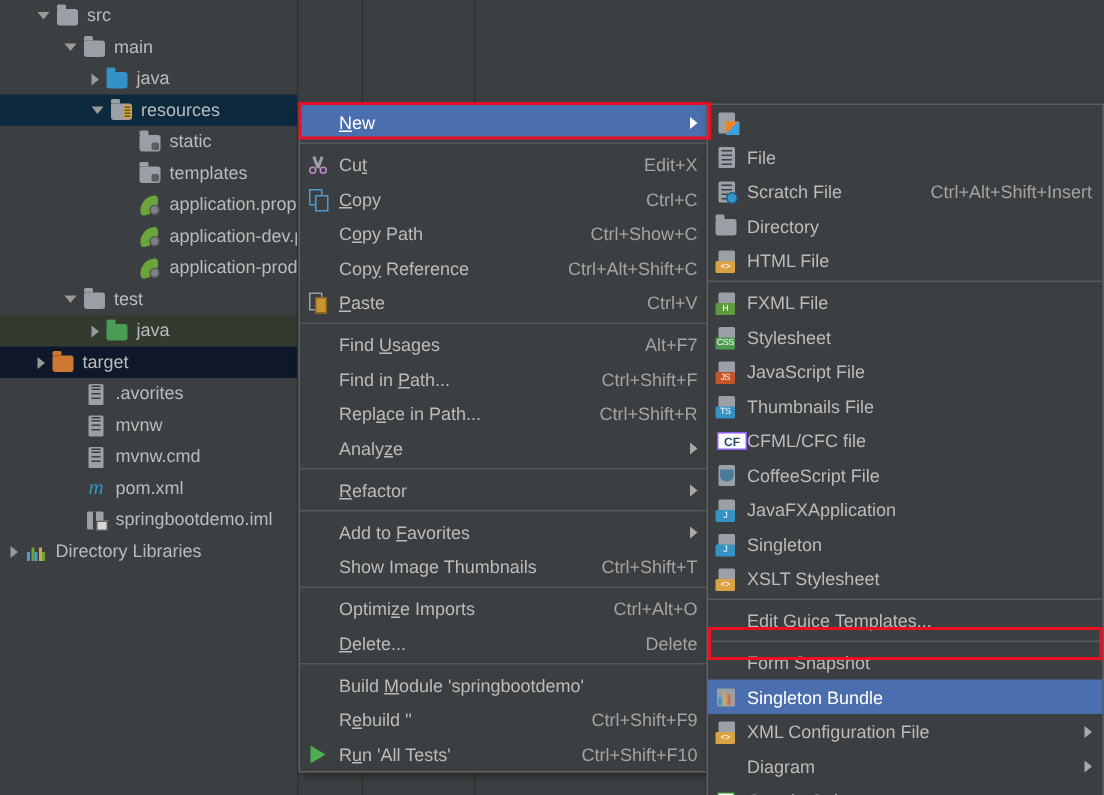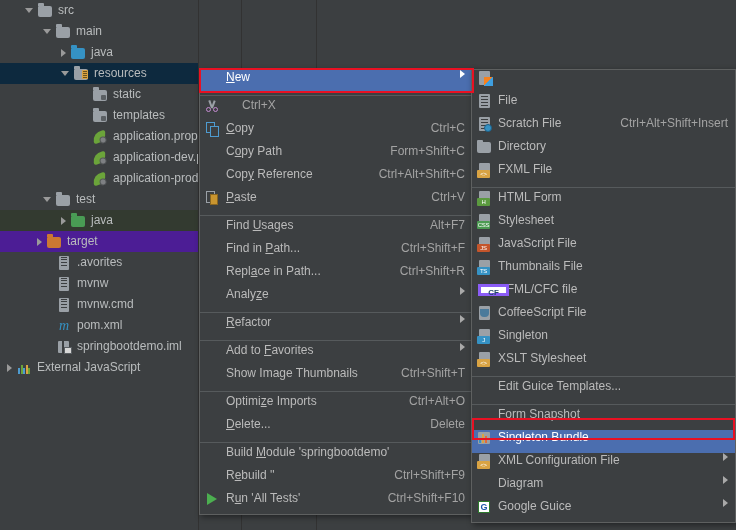--- a/index.html
+++ b/index.html
@@ -28,21 +28,21 @@
     position: relative;
     height: 21px;
     line-height: 21px;
     white-space: nowrap;
     display: flex;
     align-items: center;
     padding-left: 0;
   }
   .tree-row.sel-blue   { background: #0d293e; }
   .tree-row.sel-green  { background: #333a30; }
-  .tree-row.sel-gray   { background: #4c1d95; padding-left: 12px; }
+  .tree-row.sel-gray   { background: #0f172a; }
   .arrow {
     display: inline-block;
     width: 0; height: 0;
     margin-right: 4px;
     flex: 0 0 auto;
   }
   .arrow.down {
     border-left: 4.5px solid transparent;
     border-right: 4.5px solid transparent;
     border-top: 5.5px solid #9a9a9a;
@@ -164,20 +164,21 @@
     padding: 0;
     box-sizing: border-box;
   }
   #context-menu { left: 199px; top: 69px; width: 274px; }
   #new-submenu  { left: 471px; top: 69px; width: 265px; }
 
   .mi {
     position: relative;
     height: 23px;
     display: flex;
+    align-items: center;
     padding: 0 7px 0 0;
     white-space: nowrap;
     box-sizing: border-box;
   }
   .mi.h { background: #4b6eaf; }
   .mi.h .mtext, .mi.h .mshort { color: #ffffff; }
   .mi-icon {
     width: 16px; height: 16px;
     margin: 0 6px 0 4px;
     flex: 0 0 auto;
@@ -226,22 +227,22 @@
   .kot {
     position: absolute; right: -1px; bottom: 0px; width: 9px; height: 9px;
     background: linear-gradient(135deg,#f58220 0%, #f58220 45%, #3f9fe0 46%, #3f9fe0 100%);
   }
   .clock {
     position: absolute; right: 0px; bottom: 0px;
     width: 8px; height: 8px; border-radius: 50%;
     background: #3592c4; border: 1px solid #1c5f86; box-sizing: border-box;
   }
   .cfbox {
-    position: absolute; left: 2px; top: 2px; width: 31px; height: 12px;
-    background: #ffffff; border: 3px solid #8b5cf6;
+    position: absolute; left: 2px; top: 2px; width: 20px; height: 12px;
+    background: #ffffff; border: 1px solid #8b5cf6;
     color: #23476b; font-size: 8px; font-weight: bold; line-height: 12px;
     text-align: center; box-sizing: border-box;
   }
   .coffee {
     position: absolute; left: 4px; top: 4px; width: 9px; height: 8px;
     background: #4a7a9b; border-radius: 0 0 4px 4px;
   }
   .gicon {
     position: absolute; left: 2px; top: 2px; width: 12px; height: 12px;
     background: #ffffff; border: 1px solid #2d7a2d; box-sizing: border-box;
@@ -450,53 +451,54 @@
       <span class="arrow right"></span>
       <span class="ticon">
         <span class="libs">
           <b style="left:0px;height:6px;background:#4e9bd0"></b>
           <b style="left:2.5px;height:9px;background:#6ba43a"></b>
           <b style="left:5px;height:6px;background:#4e9bd0"></b>
           <b style="left:7.5px;height:9px;background:#d9a343"></b>
           <b style="left:10px;height:6px;background:#6ba43a"></b>
         </span>
       </span>
-      <span class="tlabel">External JavaScript</span>
+      <span class="tlabel">Directory Libraries</span>
     </div>
   </div>
 
 <div class="menu" id="context-menu">
     <div class="mi h">
       <span class="mi-icon"></span>
       <span class="mtext"><u>N</u>ew</span>
       <span class="mchev"></span>
     </div>
     <div class="msep"></div>
     <div class="mi">
       <span class="mi-icon">
         <span class="scissors">
           <i style="transform:rotate(20deg)"></i>
           <i style="transform:rotate(-20deg)"></i>
           <b style="left:0"></b>
           <b style="right:0"></b>
         </span>
       </span>
-      <span class="mshort">Ctrl+X</span>
+      <span class="mtext">Cu<u>t</u></span>
+      <span class="mshort">Edit+X</span>
     </div>
     <div class="mi">
       <span class="mi-icon">
         <span class="copyi"></span>
       </span>
       <span class="mtext"><u>C</u>opy</span>
       <span class="mshort">Ctrl+C</span>
     </div>
     <div class="mi">
       <span class="mi-icon"></span>
       <span class="mtext">C<u>o</u>py Path</span>
-      <span class="mshort">Form+Shift+C</span>
+      <span class="mshort">Ctrl+Show+C</span>
     </div>
     <div class="mi">
       <span class="mi-icon"></span>
       <span class="mtext">Cop<u>y</u> Reference</span>
       <span class="mshort">Ctrl+Alt+Shift+C</span>
     </div>
     <div class="mi">
       <span class="mi-icon">
         <span class="pastei"></span>
       </span>
@@ -596,30 +598,30 @@
       <span class="mi-icon">
         <span class="folder-gray" style="left:1px;top:3px"></span>
       </span>
       <span class="mtext">Directory</span>
     </div>
     <div class="mi">
       <span class="mi-icon">
         <span class="fdoc"></span>
         <span class="badge" style="background:#d9a343">&lt;&gt;</span>
       </span>
+      <span class="mtext">HTML File</span>
+    </div>
+    <div class="msep"></div>
+    <div class="mi">
+      <span class="mi-icon">
+        <span class="fdoc"></span>
+        <span class="badge" style="background:#5b9a3f">H</span>
+      </span>
       <span class="mtext">FXML File</span>
     </div>
-    <div class="msep"></div>
-    <div class="mi">
-      <span class="mi-icon">
-        <span class="fdoc"></span>
-        <span class="badge" style="background:#5b9a3f">H</span>
-      </span>
-      <span class="mtext">HTML Form</span>
-    </div>
     <div class="mi">
       <span class="mi-icon">
         <span class="fdoc"></span>
         <span class="badge" style="background:#4c9a52">CSS</span>
       </span>
       <span class="mtext">Stylesheet</span>
     </div>
     <div class="mi">
       <span class="mi-icon">
         <span class="fdoc"></span>
@@ -639,20 +641,27 @@
         <span class="cfbox">CF</span>
       </span>
       <span class="mtext">CFML/CFC file</span>
     </div>
     <div class="mi">
       <span class="mi-icon">
         <span class="fdoc"></span>
         <span class="coffee"></span>
       </span>
       <span class="mtext">CoffeeScript File</span>
+    </div>
+    <div class="mi">
+      <span class="mi-icon">
+        <span class="fdoc"></span>
+        <span class="badge" style="background:#3592c4">J</span>
+      </span>
+      <span class="mtext">JavaFXApplication</span>
     </div>
     <div class="mi">
       <span class="mi-icon">
         <span class="fdoc"></span>
         <span class="badge" style="background:#3592c4">J</span>
       </span>
       <span class="mtext">Singleton</span>
     </div>
     <div class="mi">
       <span class="mi-icon">

